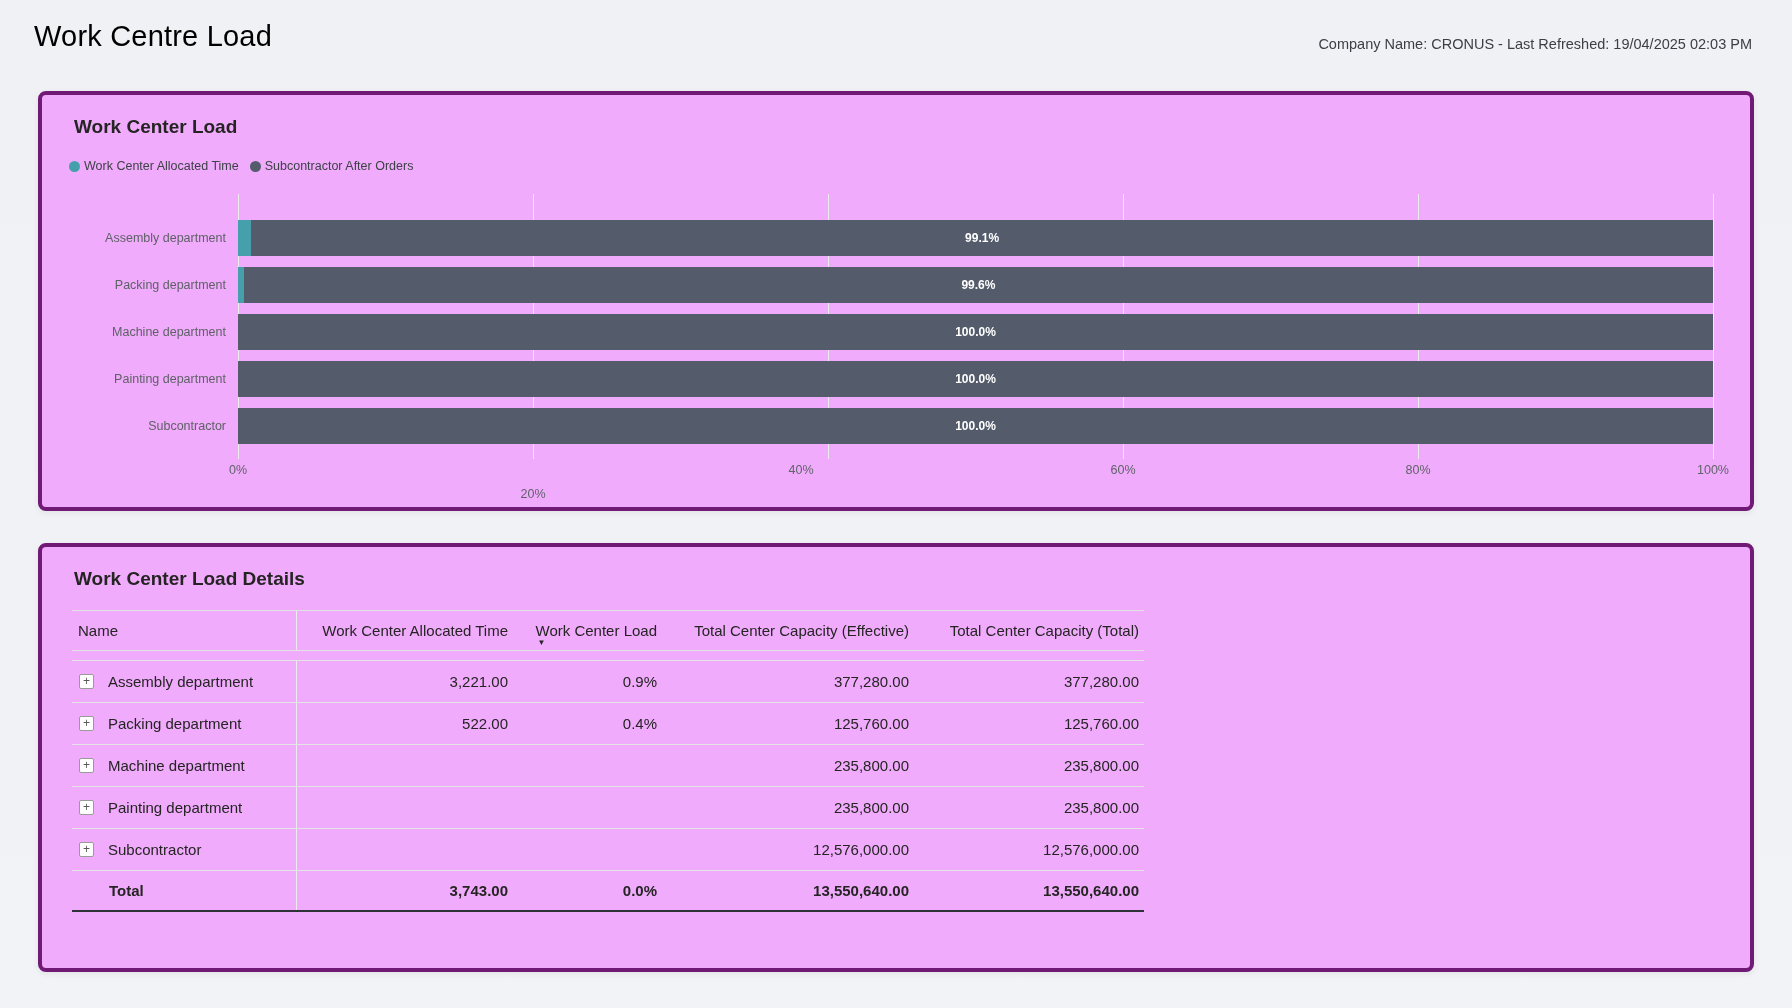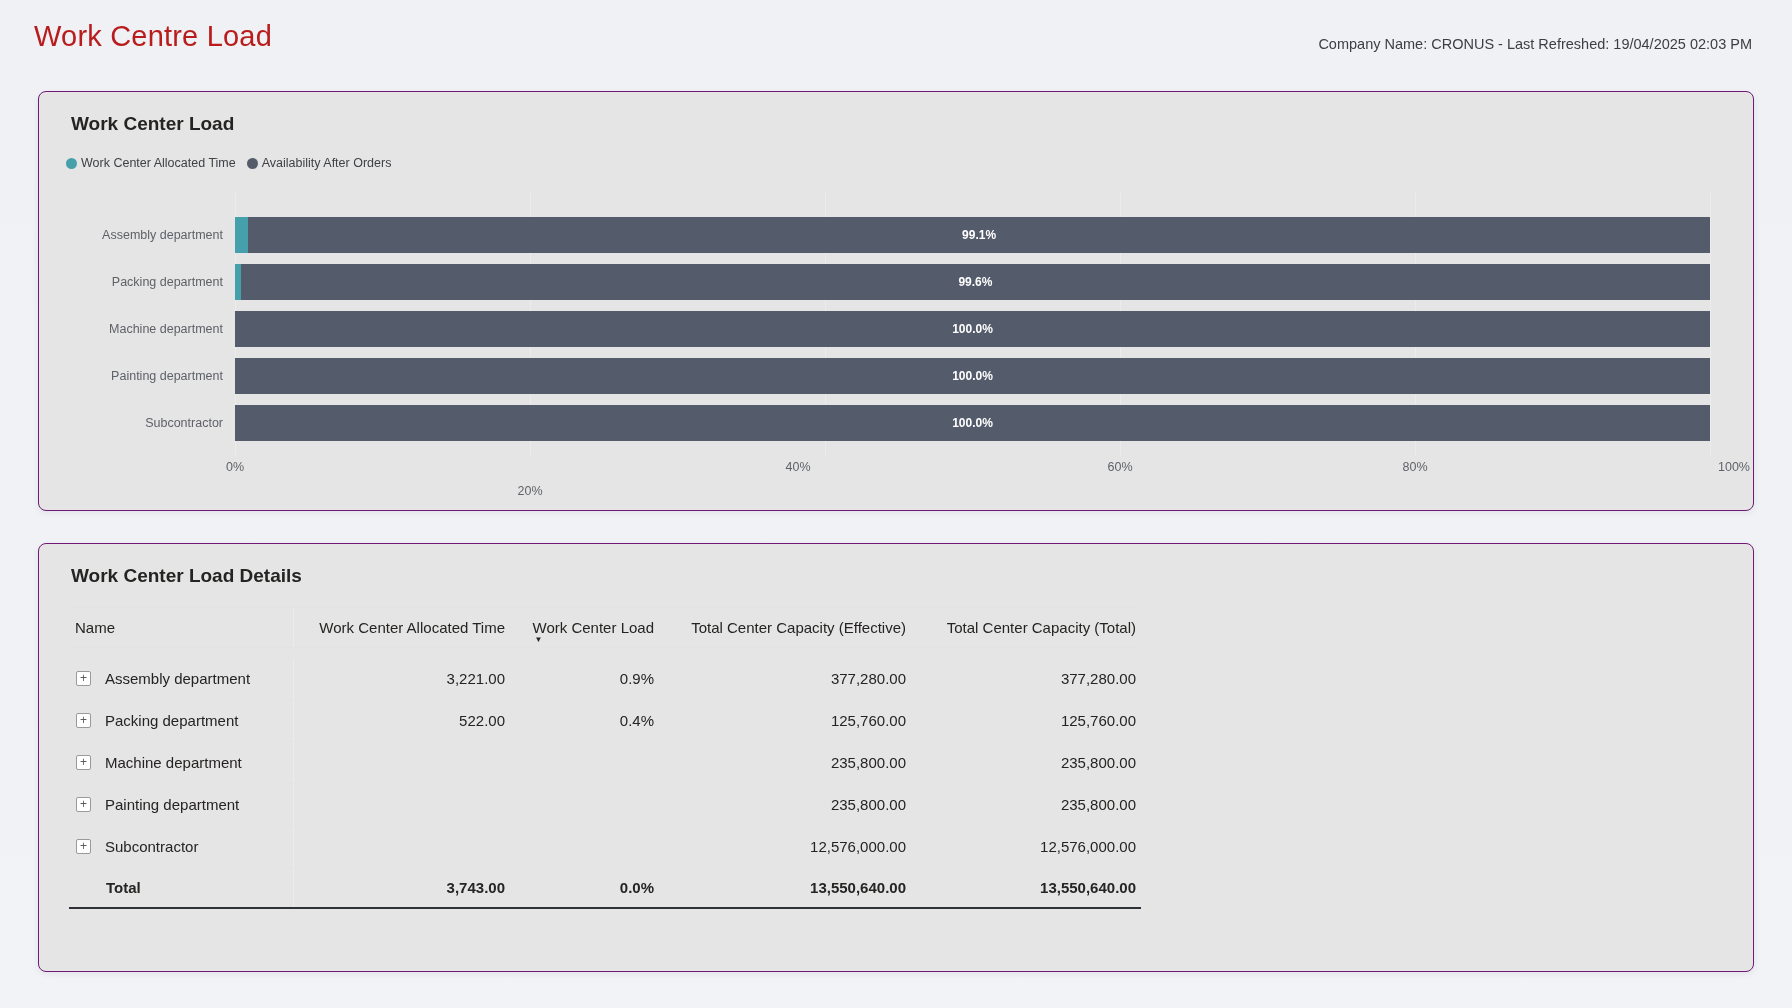--- a/index.html
+++ b/index.html
@@ -3,26 +3,26 @@
 <meta charset="utf-8">
 <style>
   * { margin:0; padding:0; box-sizing:border-box; }
   html,body { width:1792px; height:1008px; overflow:hidden;
     font-family:"Liberation Sans","DejaVu Sans",sans-serif;
     background:linear-gradient(#EFF1F4,#F2F3F6); color:#252423; }
 
   
   .page-header { position:absolute; left:0; top:0; width:1792px; height:75px; }
   .page-title { position:absolute; left:34px; top:20px; font-size:29px;
-    font-weight:300; letter-spacing:.2px; color:#b91c1c; }
+    font-weight:300; letter-spacing:.2px; color:#000000; }
   .header-right { position:absolute; right:40px; top:36px; font-size:14.5px; color:#3B3E45; }
 
   
-  .card { position:absolute; left:38px; width:1716px; background:#e5e5e5;
-    border:1px solid #701a75; border-radius:8px;
+  .card { position:absolute; left:38px; width:1716px; background:#f0abfc;
+    border:4px solid #701a75; border-radius:8px;
     box-shadow:0 2px 6px rgba(20,30,50,.07); }
   .chart-card { top:91px; height:420px; }
   .table-card { top:543px; height:429px; }
   .card-title { position:absolute; left:32px; top:21px; font-size:19px;
     font-weight:700; color:#252423; }
 
   
   .legend { position:absolute; left:27px; top:64px; display:flex; gap:11px; }
   .legend-item { display:flex; align-items:center; gap:4px; cursor:pointer; }
   .legend-dot { width:11px; height:11px; border-radius:50%; }
@@ -73,36 +73,36 @@
 
 <section class="card chart-card">
   <h2 class="card-title">Work Center Load</h2>
   <div class="legend" id="legend">
       <div class="legend-item">
         <div class="legend-dot" style="background: rgb(70, 160, 172);"></div>
         <div class="legend-label">Work Center Allocated Time</div>
       </div>
       <div class="legend-item">
         <div class="legend-dot" style="background: rgb(84, 91, 107);"></div>
-        <div class="legend-label">Availability After Orders</div>
+        <div class="legend-label">Subcontractor After Orders</div>
       </div>
     </div>
   <div class="plot" id="plot">
       <div class="gridline" style="left: 196px; top: 99px; height: 265px;"></div>
       <div class="axis-label" style="left: 156px; top: 368px;">0%</div>
       <div class="gridline" style="left: 491px; top: 99px; height: 265px;"></div>
       <div class="axis-label" style="left: 451px; top: 368px; margin-top: 24px;">20%</div>
       <div class="gridline" style="left: 786px; top: 99px; height: 265px;"></div>
       <div class="axis-label" style="left: 719px; top: 368px;">40%</div>
       <div class="gridline" style="left: 1081px; top: 99px; height: 265px;"></div>
       <div class="axis-label" style="left: 1041px; top: 368px;">60%</div>
       <div class="gridline" style="left: 1376px; top: 99px; height: 265px;"></div>
       <div class="axis-label" style="left: 1336px; top: 368px;">80%</div>
       <div class="gridline" style="left: 1671px; top: 99px; height: 265px;"></div>
-      <div class="axis-label" style="left: 1631px; top: 368px; text-align: right;">100%</div>
+      <div class="axis-label" style="left: 1631px; top: 368px;">100%</div>
       <div class="crow" style="top: 125px;">
         <div class="cat-label">Assembly department</div>
         <div class="bar-track">
           <div class="seg" style="width: 0.9%; background: rgb(70, 160, 172);"></div>
           <div class="seg" style="width: 99.1%; background: rgb(84, 91, 107);">
             <span class="dlabel">99.1%</span>
           </div>
         </div>
       </div>
       <div class="crow" style="top: 172px;">

